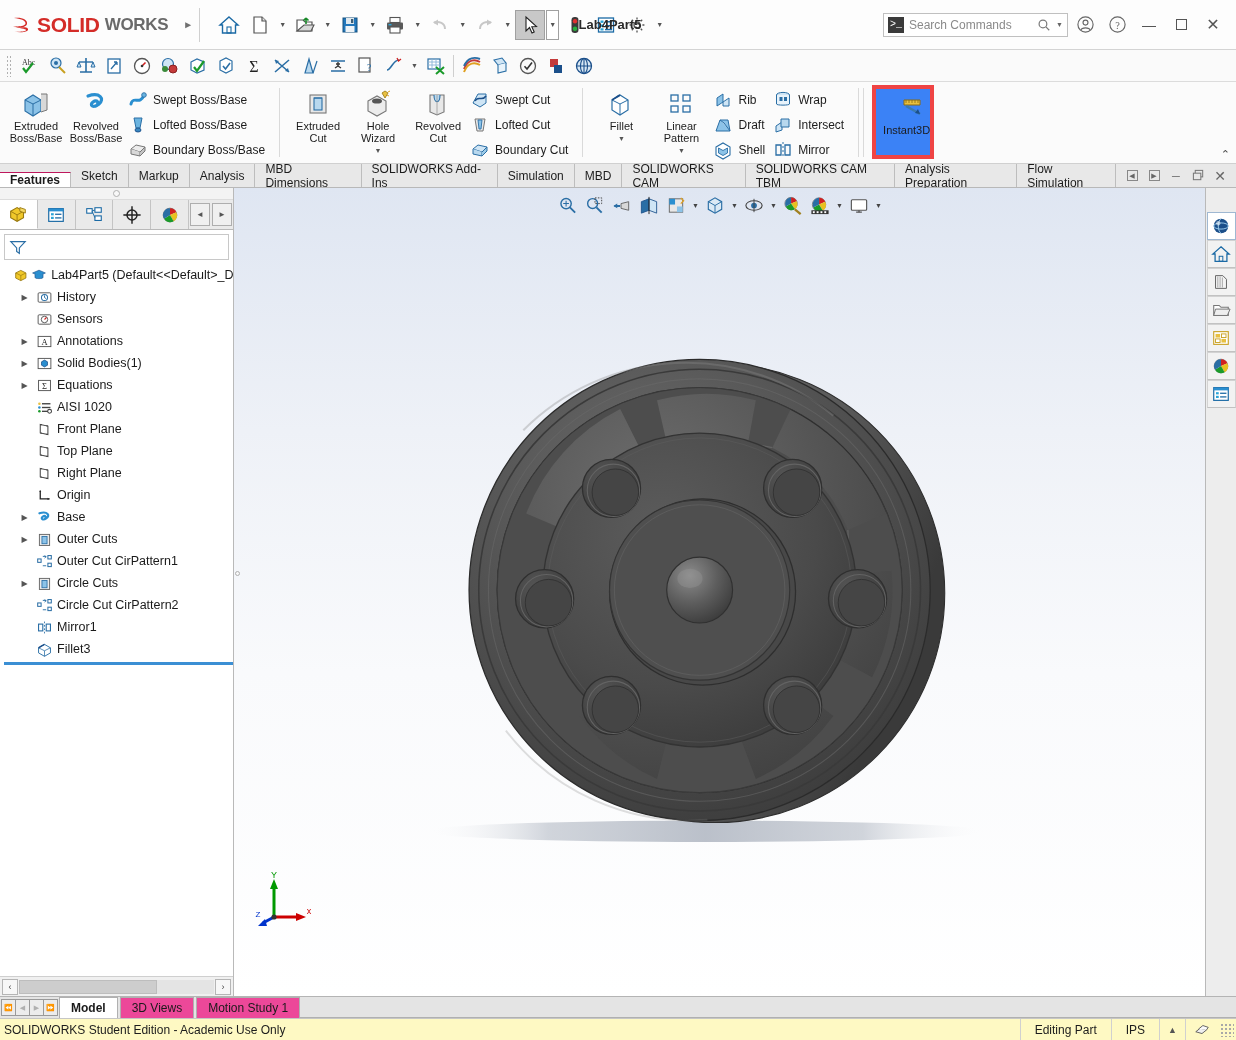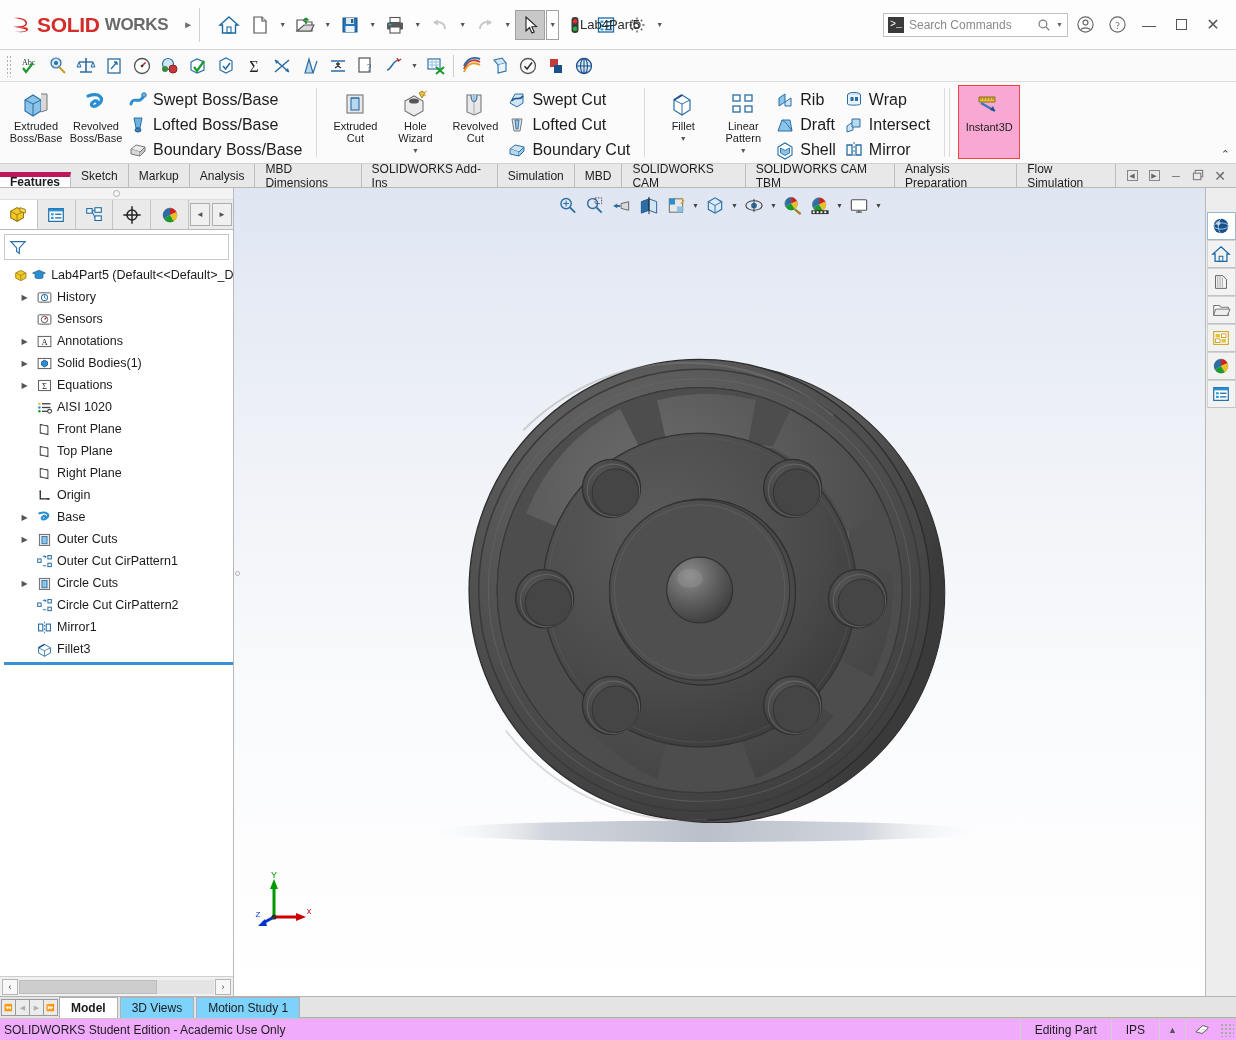--- a/index.html
+++ b/index.html
@@ -33,21 +33,21 @@
     border: 1px solid transparent; cursor: default;
   }
   .tbtn.sel { background: #c8c8c8; border: 1px solid #a0a0a0; }
   .tbtn.dis { opacity: 0.35; }
   .caret { width: 13px; height: 30px; display: flex; align-items: center; justify-content: center;
            font-size: 7px; color: #555; cursor: default; }
   .caret.boxed { border: 1px solid #a0a0a0; background: #fff; height: 30px; }
 
   .doc-title {
     position: absolute; left: 0; right: 16px; text-align: center;
-    font-size: 13px; color: #2a2a2a; pointer-events: none;
+    font-size: 13px; color: #2a2a2a; pointer-events: none; font-weight: bold;
   }
   .title-right { margin-left: auto; display: flex; align-items: center; padding-right: 8px; gap: 2px; }
   .searchbox {
     width: 185px; height: 24px; border: 1px solid #c0c0c0; background: #fff;
     display: flex; align-items: center; padding: 0 4px; gap: 5px;
   }
   .searchbox .sicon {
     width: 16px; height: 16px; background: #3a3a3a; color: #fff;
     font-size: 10px; display: flex; align-items: center; justify-content: center;
     font-family: "Liberation Mono", monospace;
@@ -74,45 +74,45 @@
     border-bottom: 1px solid #d0d0d0;
     display: flex; align-items: stretch; position: relative;
   }
   .rgroup { display: flex; align-items: flex-start; padding: 3px 6px 0 6px; }
   .rsep { width: 1px; background: #dadada; margin: 6px 2px; }
   .big-btn {
     width: 60px; display: flex; flex-direction: column; align-items: center;
     padding-top: 3px; cursor: default; font-size: 11px; line-height: 12px;
     text-align: center; color: #1c1c1c;
   }
-  .big-btn.active { background: #f9a8d4; border: 1px solid #ef4444; }
+  .big-btn.active { background: #3b82f6; border: 4px solid #ef4444; align-items: flex-end; }
   .big-btn .gicon { height: 30px; display: flex; align-items: flex-end; }
   .big-btn .blabel { margin-top: 2px; }
   .big-btn .bcaret { font-size: 7px; color: #555; margin-top: 1px; }
   .small-col { display: flex; flex-direction: column; gap: 0px; padding-top: 2px; }
   .small-btn {
     height: 25px; display: flex; align-items: center; gap: 5px; padding: 0 6px 0 2px;
-    font-size: 16px; cursor: default; color: #1c1c1c; white-space: nowrap;
+    font-size: 12px; cursor: default; color: #1c1c1c; white-space: nowrap;
   }
   .ribbon-collapse {
     position: absolute; right: 6px; bottom: 2px; font-size: 11px; color: #4a4a4a; cursor: default;
   }
 
   
   .cmdtabs {
     height: 24px; min-height: 24px; background: #e8e8e8;
     border-bottom: 1px solid #b8b8b8;
     display: flex; align-items: stretch;
   }
   .ctab {
     padding: 0 10px; display: flex; align-items: center; font-size: 12px;
     border-right: 1px solid #bdbdbd; cursor: default; color: #1c1c1c;
     background: #e8e8e8;
   }
-  .ctab.active { background: #fff; font-weight: bold; border-top: 5px solid #be185d; margin-top: 8px; }
+  .ctab.active { background: #fff; font-weight: bold; border-top: 1px solid #be185d; margin-top: 8px; }
   .ctab-fill { flex: 1; background: #e8e8e8; border-bottom: 1px solid #b8b8b8; }
   .winctrls { display: flex; align-items: center; gap: 2px; padding: 0 6px; background: #e8e8e8; }
   .wc { width: 20px; height: 20px; display: flex; align-items: center; justify-content: center;
         color: #666; font-size: 11px; cursor: default; }
   .wc .boxicon { width: 11px; height: 11px; border: 1px solid #888; display:flex;align-items:center;justify-content:center;
                  font-size: 7px; color:#666; }
 
   
   .bodyrow { flex: 1; display: flex; min-height: 0; position: relative; }
 
@@ -183,26 +183,26 @@
   .bottomtabs {
     height: 22px; min-height: 22px; background: #e4e4e4;
     display: flex; align-items: stretch; border-top: 1px solid #b4b4b4;
   }
   .navbtns { display: flex; align-items: center; padding-left: 1px; }
   .navb { width: 15px; height: 17px; border: 1px solid #9a9a9a; background: #ececec;
           display:flex;align-items:center;justify-content:center; font-size: 7px; color: #444;
           margin-right: -1px; cursor: default; }
   .navb.dis { color: #b0b0b0; }
   .btab { padding: 0 11px; display: flex; align-items: center; font-size: 12px;
-          border: 1px solid #b0b0b0; border-bottom: none; background: #7dd3fc; margin-left: 2px;
+          border: 1px solid #b0b0b0; border-bottom: none; background: #ec4899; margin-left: 2px;
           cursor: default; }
   .btab.active { background: #fff; font-weight: bold; }
   .btabs-fill { flex: 1; border-bottom: 1px solid #b0b0b0; }
   .statusbar {
-    height: 22px; min-height: 22px; background: #f0abfc; border-top: 1px solid #c6c6c6;
+    height: 22px; min-height: 22px; background: #fef9c3; border-top: 1px solid #c6c6c6;
     display: flex; align-items: center; font-size: 12px; color: #1c1c1c;
   }
   .sb-left { padding-left: 4px; }
   .sb-right { margin-left: auto; display: flex; align-items: center; gap: 0; }
   .sb-cell { padding: 0 14px; border-left: 1px solid #d0d0d0; height: 22px; display: flex; align-items: center; }
   .sb-grip { width: 14px; height: 14px; margin-left: 2px; margin-right: 2px;
              background-image: radial-gradient(#a8a8a8 1px, transparent 1px); background-size: 4px 4px; }
 </style>
 </head>
 <body>

